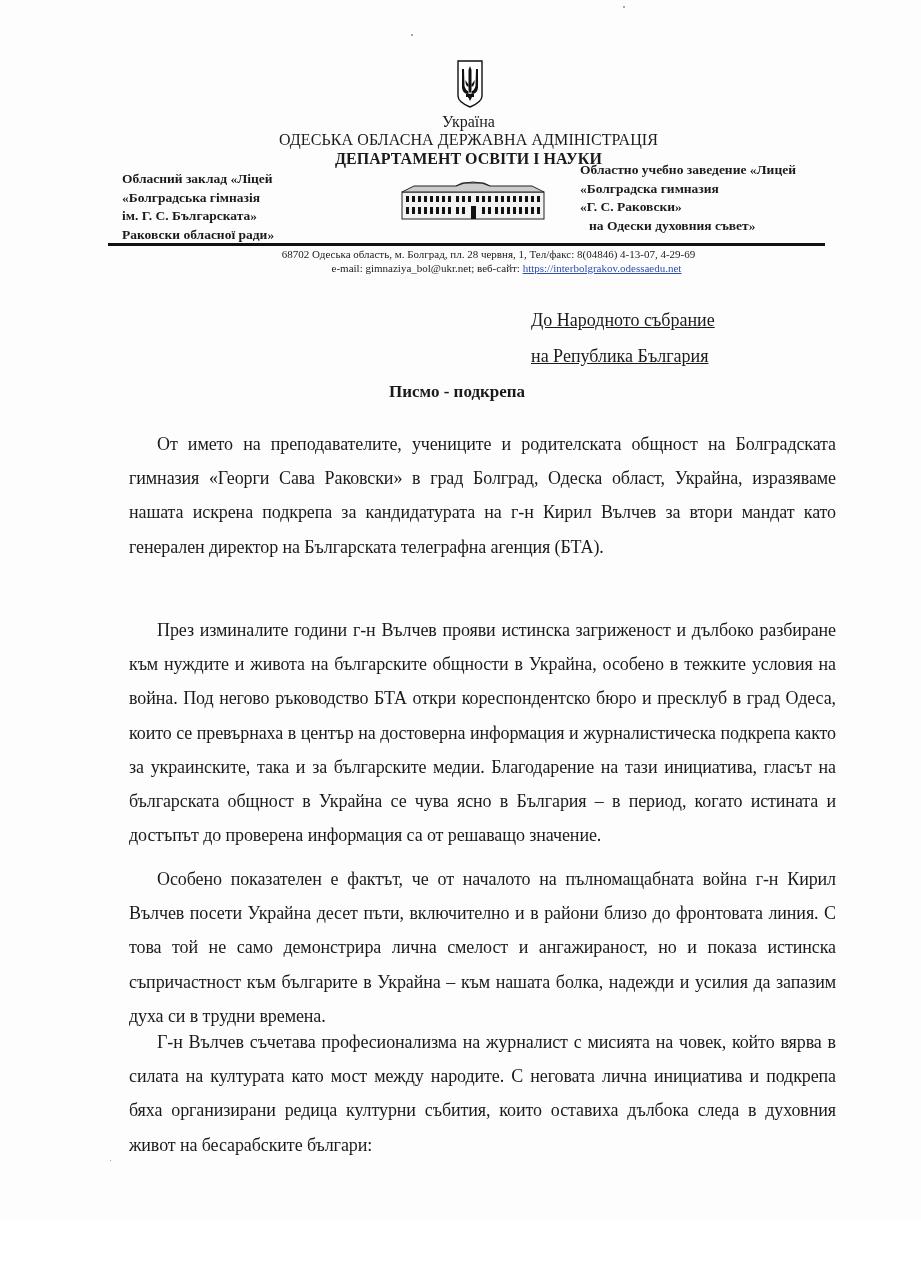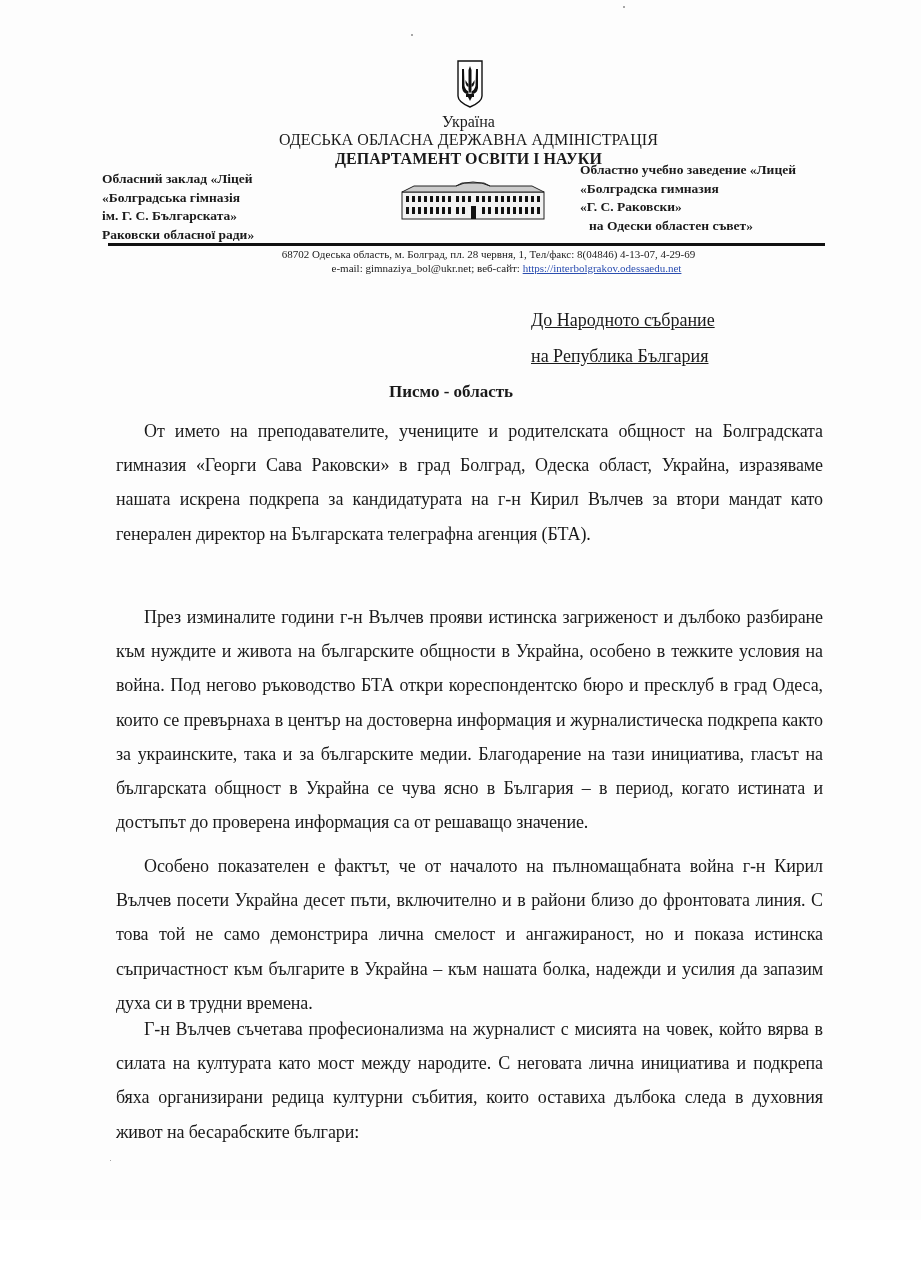--- a/index.html
+++ b/index.html
@@ -49,21 +49,21 @@
     }
     .hdr-dept {
       top: 150px;
       font-size: 16px;
       line-height: 18px;
       font-weight: bold;
       left: 8px;
     }
     .inst-left {
       position: absolute;
-      left: 102px;
+      left: 122px;
       top: 170px;
       font-size: 13.5px;
       line-height: 18.5px;
       font-weight: bold;
     }
     .inst-right {
       position: absolute;
       left: 580px;
       top: 161px;
       font-size: 13.5px;
@@ -120,21 +120,21 @@
       font-weight: bold;
     }
     .para {
       position: absolute;
       left: 116px;
       width: 707px;
       font-size: 18px;
       line-height: 34.2px;
       text-align: justify;
       text-indent: 28px;
-      margin: 0;
+      margin: 13px;
       letter-spacing: -0.1px;
     }
     .p1 { top: 414px; }
     .p2 { top: 600px; }
     .p3 { top: 849px; }
     .p4 { top: 1012px; }
     .speck {
       position: absolute;
       width: 2px; height: 2px;
       background: #888;
@@ -216,32 +216,32 @@
         <rect x="125" y="27" width="3" height="7"></rect>
         <rect x="131" y="27" width="3" height="7"></rect>
         <rect x="137" y="27" width="3" height="7"></rect>
     </g>
   </svg>
 
   <div class="inst-right">
     <div>Областно учебно заведение «Лицей</div>
     <div>«Болградска гимназия</div>
     <div>«Г. С. Раковски»</div>
-    <div class="indent">на Одески областен съвет»</div>
+    <div class="indent">на Одески духовния съвет»</div>
   </div>
 
   <div class="divider"></div>
 
   <div class="contact contact-1">68702 Одеська область, м. Болград,  пл. 28 червня, 1, Тел/факс: 8(04846) 4-13-07, 4-29-69</div>
   <div class="contact contact-2"><span>e-mail: gimnaziya_bol@ukr.net; веб-сайт: </span><a>https://interbolgrakov.odessaedu.net</a></div>
 
   <div class="addressee addr-1">До  Народното събрание</div>
   <div class="addressee addr-2">на Република България</div>
 
-  <div class="doc-title">Писмо - область</div>
+  <div class="doc-title">Писмо - подкрепа</div>
 
   <p class="para p1">От името на преподавателите, учениците и родителската общност на Болградската гимназия «Георги Сава Раковски» в град Болград, Одеска област, Украйна, изразяваме нашата искрена подкрепа за кандидатурата на г-н Кирил Вълчев за втори мандат като генерален директор на Българската телеграфна агенция (БТА).</p>
   <p class="para p2">През изминалите години г-н Вълчев прояви истинска загриженост и дълбоко разбиране към нуждите и живота на българските общности в Украйна, особено в тежките условия на война. Под негово ръководство БТА откри кореспондентско бюро и пресклуб в град Одеса, които се превърнаха в център на достоверна информация и журналистическа подкрепа както за украинските, така и за българските медии. Благодарение на тази инициатива, гласът на българската общност в Украйна се чува ясно в България – в период, когато истината и достъпът до проверена информация са от решаващо значение.</p>
   <p class="para p3">Особено показателен е фактът, че от началото на пълномащабната война г-н Кирил Вълчев посети Украйна десет пъти, включително и в райони близо до фронтовата линия. С това той не само демонстрира лична смелост и ангажираност, но и показа истинска съпричастност към българите в Украйна – към нашата болка, надежди и усилия да запазим духа си в трудни времена.</p>
   <p class="para p4">Г-н Вълчев съчетава професионализма на журналист с мисията на човек, който вярва в силата на културата като мост между народите. С неговата лична инициатива и подкрепа бяха организирани редица културни събития, които оставиха дълбока следа в духовния живот на бесарабските българи:</p>
 
   <div class="speck" style="left:411px;top:34px;"></div>
   <div class="speck" style="left:623px;top:6px;"></div>
   <div class="speck" style="left:110px;top:1160px;width:1px;height:1px;"></div>
 </div>

